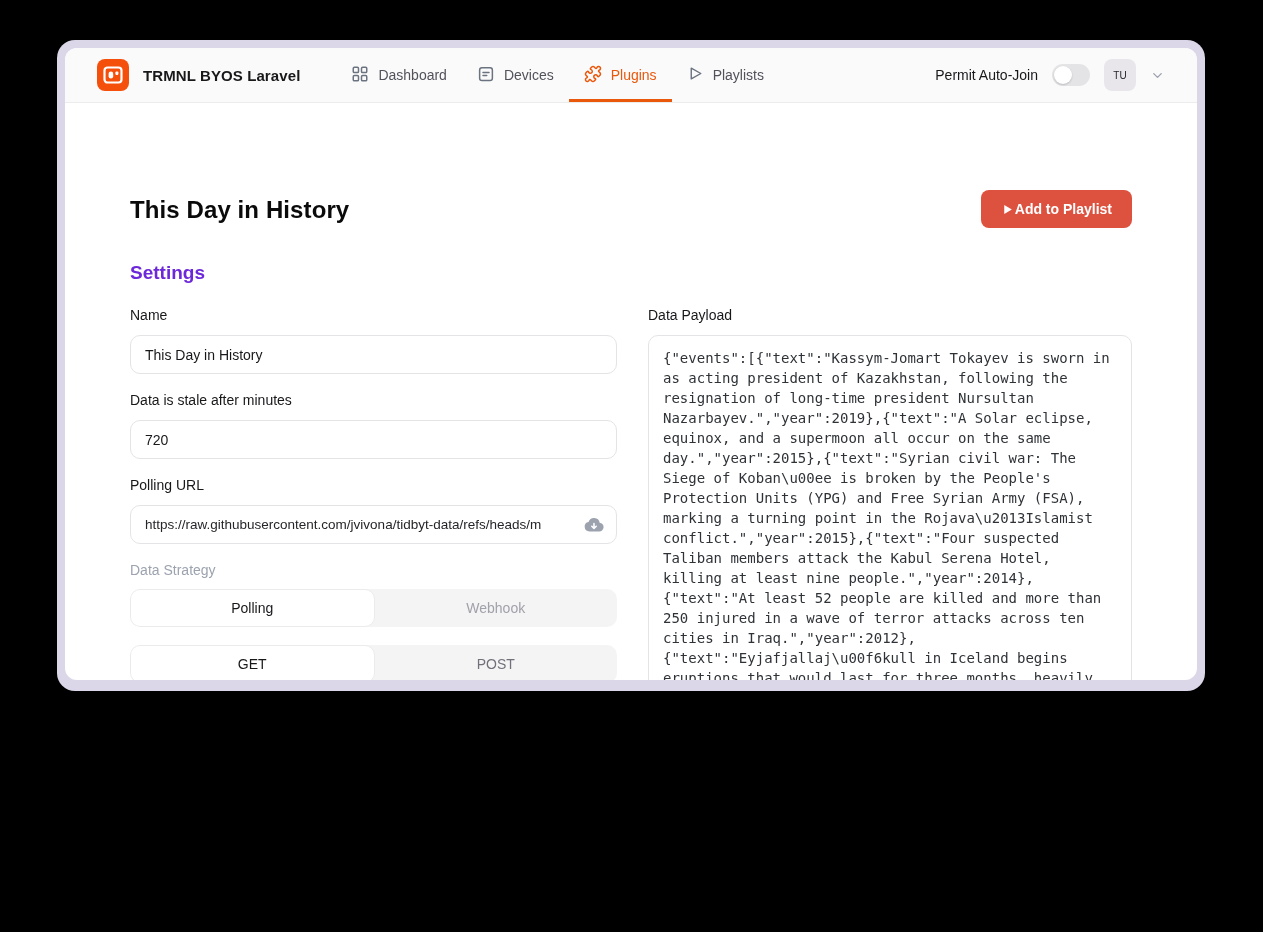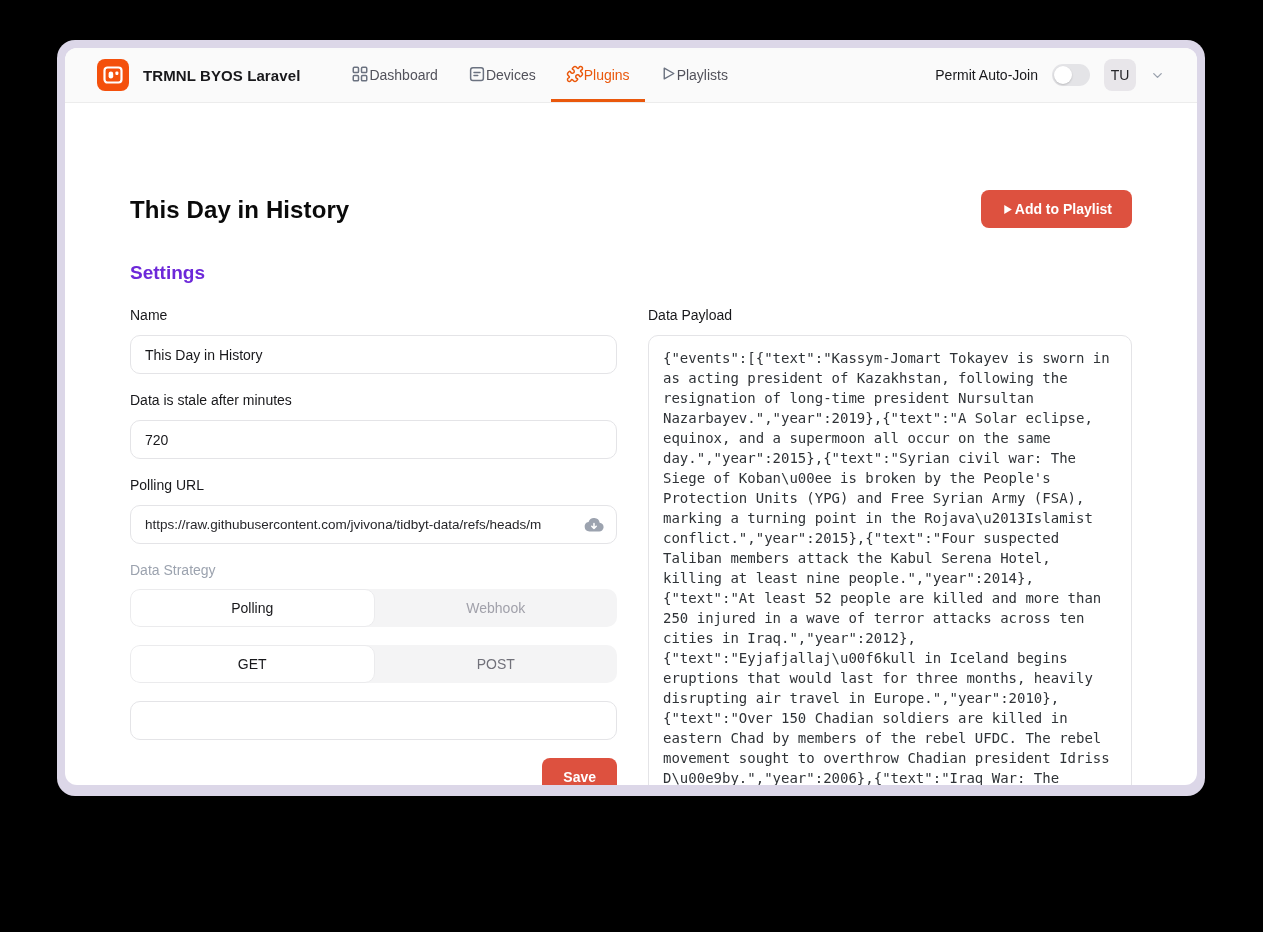--- a/index.html
+++ b/index.html
@@ -3,48 +3,48 @@
 <meta charset="utf-8">
 <style>
   * { margin:0; padding:0; box-sizing:border-box; }
   html,body { width:1263px; height:932px; background:#000; font-family:"Liberation Sans", sans-serif; }
   :root {
     --accent:#ea580c; --logo:#f4500c; --btn:#dd513f;
     --ink:#18181b; --muted:#71717a; --faint:#a1a1aa;
     --line:#e4e4e7; --seg-bg:#f4f4f5;
   }
   .window {
-    position:absolute; left:57px; top:40px; width:1148px; height:756px;
+    position:absolute; left:57px; top:40px; width:1148px; height:651px;
     background:#dcd7e8; border-radius:18px; padding:8px 8px 11px 8px;
   }
   .card {
     background:#fff; border-radius:12px; height:100%; overflow:hidden;
     display:flex; flex-direction:column;
   }
   
   .appbar {
     height:55px; flex:0 0 55px; background:#fafafa; border-bottom:1px solid #ececec;
     display:flex; align-items:stretch; padding:0 32px;
   }
   .brand { display:flex; align-items:center; gap:14px; }
   .logo { width:32px; height:32px; border-radius:8px; background:var(--logo); display:flex; align-items:center; justify-content:center; }
   .brand-title { font-size:15px; font-weight:700; color:var(--ink); letter-spacing:.1px; }
   .nav { display:flex; margin-left:36px; }
   .nav-item {
-    display:flex; align-items:center; padding:0 15px; cursor:pointer;
+    display:flex; align-items:center; gap:9px; padding:0 15px; cursor:pointer;
     font-size:14px; font-weight:500; color:#52525b; border-bottom:3px solid transparent; padding-top:3px;
   }
   .nav-item svg { stroke:#6b7280; }
   .nav-item.active { color:var(--accent); border-bottom-color:var(--accent); }
   .nav-item.active svg { stroke:var(--accent); }
   .appbar-right { margin-left:auto; display:flex; align-items:center; gap:14px; }
   .permit-label { font-size:14px; font-weight:500; color:var(--ink); }
   .toggle { width:38px; height:22px; border-radius:11px; background:#e4e4e7; position:relative; cursor:pointer; }
   .toggle .knob { position:absolute; left:2px; top:2px; width:18px; height:18px; border-radius:50%; background:#fff; box-shadow:0 1px 2px rgba(0,0,0,.18); }
-  .avatar { width:32px; height:32px; border-radius:8px; background:#e8e6ea; display:flex; align-items:center; justify-content:center; font-size:14px; font-weight:500; color:#26262a; cursor:pointer; }
+  .avatar { width:32px; height:32px; border-radius:8px; background:#e8e6ea; display:flex; align-items:center; justify-content:center; font-size:10px; font-weight:500; color:#26262a; cursor:pointer; }
   .chev { display:flex; align-items:center; cursor:pointer; }
   
   .content { flex:1; padding:0 65px; overflow:hidden; }
   .page-head { margin-top:87px; display:flex; align-items:center; justify-content:space-between; }
   h1 { font-size:24px; line-height:29px; font-weight:700; color:#0a0a0a; letter-spacing:.1px; }
   h2 { font-size:19px; line-height:23px; font-weight:700; color:#6d28d9; margin-top:33px; }
   .btn { border:none; background:var(--btn); color:#fff; border-radius:8px; height:38px;
          font-family:"Liberation Sans", sans-serif; font-size:14px; font-weight:600; cursor:pointer;
          display:inline-flex; align-items:center; justify-content:center; gap:1px; }
   .btn-add { padding:0 20px; }

